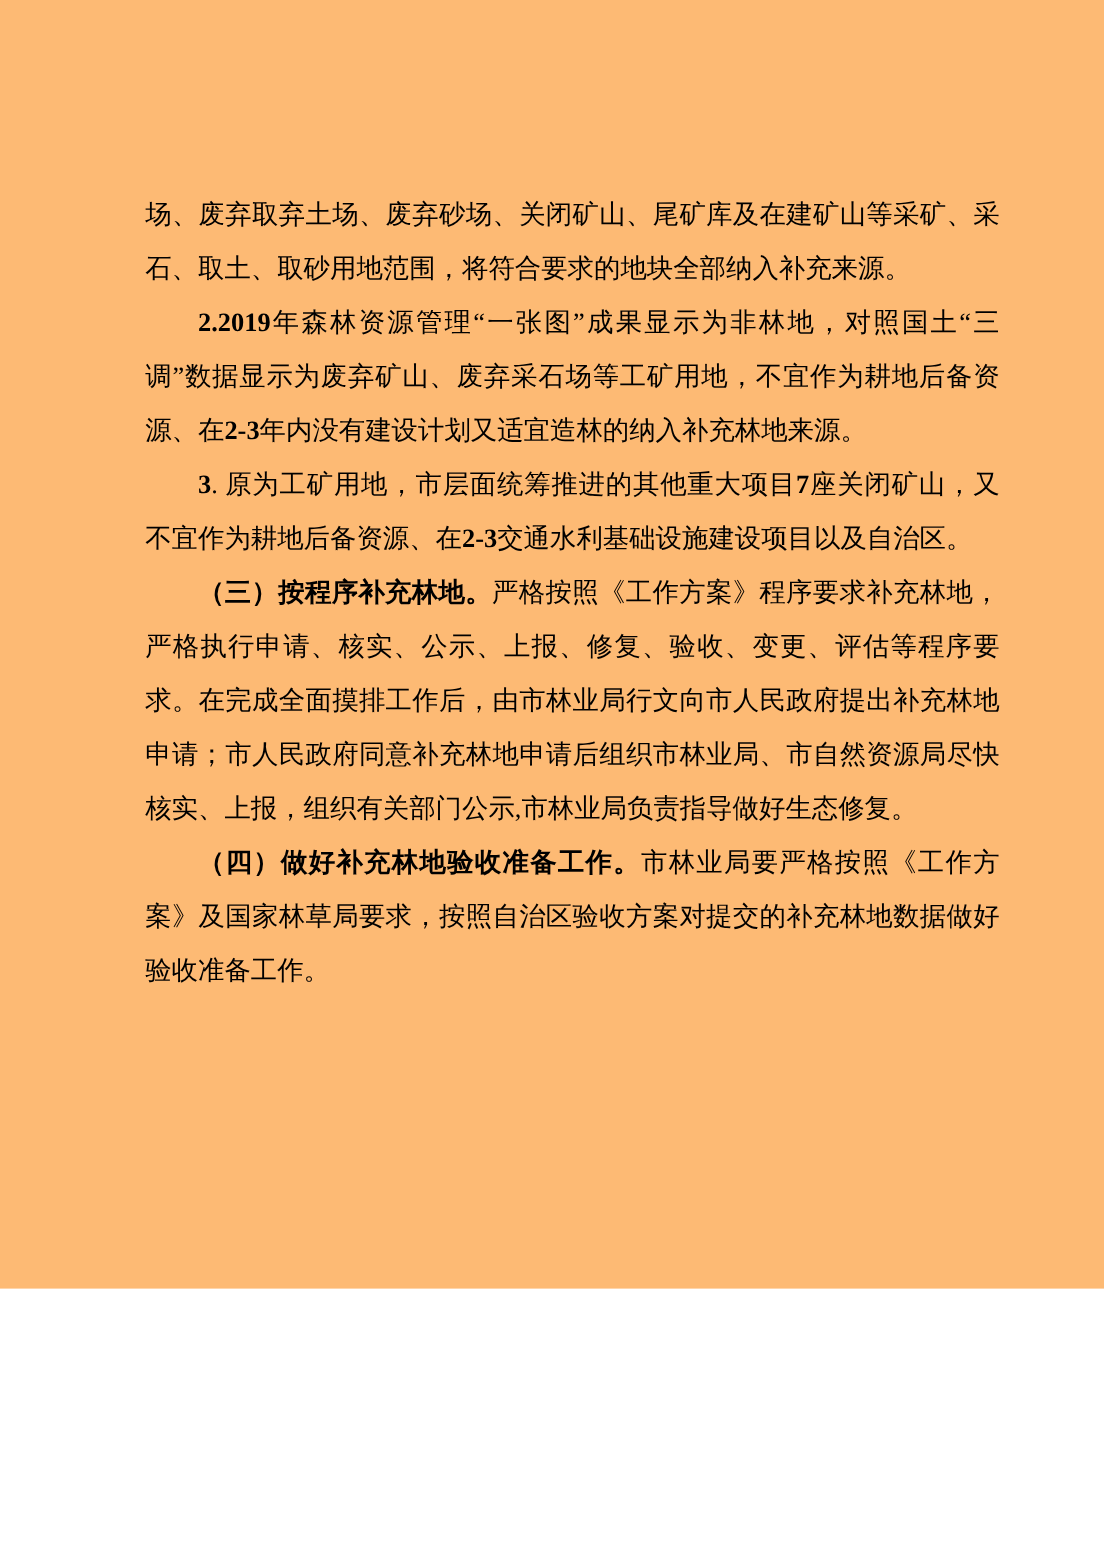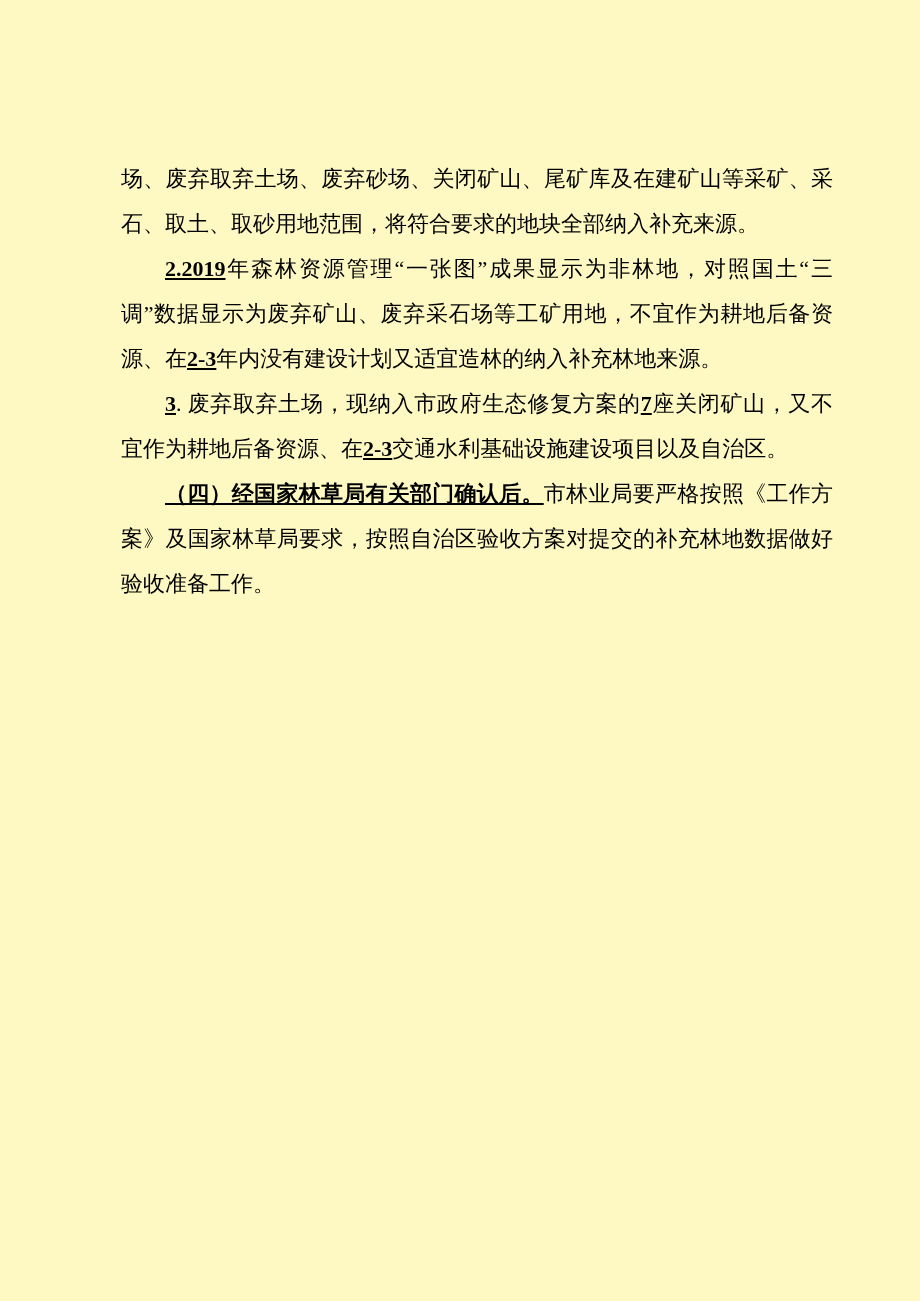--- a/index.html
+++ b/index.html
@@ -3,22 +3,22 @@
 <meta charset="utf-8">
 <style>
   * { margin: 0; padding: 0; box-sizing: border-box; }
   html, body {
     background: #ffffff;
     font-family: "Liberation Serif", "DejaVu Serif", serif;
   }
   .page {
     position: relative;
     width: 920px;
-    height: 1301px;
-    background: #fef9c3;
+    height: 1074px;
+    background: #fdba74;
     overflow: hidden;
     color: #000000;
   }
   .doc-body {
     position: absolute;
     left: 121px;
     top: 156px;
     width: 712px;
     font-size: 22px;
     line-height: 45px;
@@ -29,26 +29,26 @@
     text-align: justify;
   }
   .para.indent {
     text-indent: 2em;
   }
   .seg {
     font-weight: 400;
   }
   .seg.bold {
     font-weight: 700;
-    text-decoration: underline;
   }
 </style>
 </head>
 <body>
 
 <div class="page">
   <div class="doc-body">
       <p class="para"><span class="seg">场、废弃取弃土场、废弃砂场、关闭矿山、尾矿库及在建矿山等采矿、采石、取土、取砂用地范围，将符合要求的地块全部纳入补充来源。</span></p>
       <p class="para indent"><span class="seg bold">2.2019</span><span class="seg">年森林资源管理“一张图”成果显示为非林地，对照国土“三调”数据显示为废弃矿山、废弃采石场等工矿用地，不宜作为耕地后备资源、在</span><span class="seg bold">2-3</span><span class="seg">年内没有建设计划又适宜造林的纳入补充林地来源。</span></p>
-      <p class="para indent"><span class="seg bold">3</span><span class="seg">. 废弃取弃土场，现纳入市政府生态修复方案的</span><span class="seg bold">7</span><span class="seg">座关闭矿山，又不宜作为耕地后备资源、在</span><span class="seg bold">2-3</span><span class="seg">交通水利基础设施建设项目以及自治区。</span></p>
-      <p class="para indent"><span class="seg bold">（四）经国家林草局有关部门确认后。</span><span class="seg">市林业局要严格按照《工作方案》及国家林草局要求，按照自治区验收方案对提交的补充林地数据做好验收准备工作。</span></p>
+      <p class="para indent"><span class="seg bold">3</span><span class="seg">. 原为工矿用地，市层面统筹推进的其他重大项目</span><span class="seg bold">7</span><span class="seg">座关闭矿山，又不宜作为耕地后备资源、在</span><span class="seg bold">2-3</span><span class="seg">交通水利基础设施建设项目以及自治区。</span></p>
+      <p class="para indent"><span class="seg bold">（三）按程序补充林地。</span><span class="seg">严格按照《工作方案》程序要求补充林地，严格执行申请、核实、公示、上报、修复、验收、变更、评估等程序要求。在完成全面摸排工作后，由市林业局行文向市人民政府提出补充林地申请；市人民政府同意补充林地申请后组织市林业局、市自然资源局尽快核实、上报，组织有关部门公示,市林业局负责指导做好生态修复。</span></p>
+      <p class="para indent"><span class="seg bold">（四）做好补充林地验收准备工作。</span><span class="seg">市林业局要严格按照《工作方案》及国家林草局要求，按照自治区验收方案对提交的补充林地数据做好验收准备工作。</span></p>
     </div>
 </div>
 
 </body></html>

